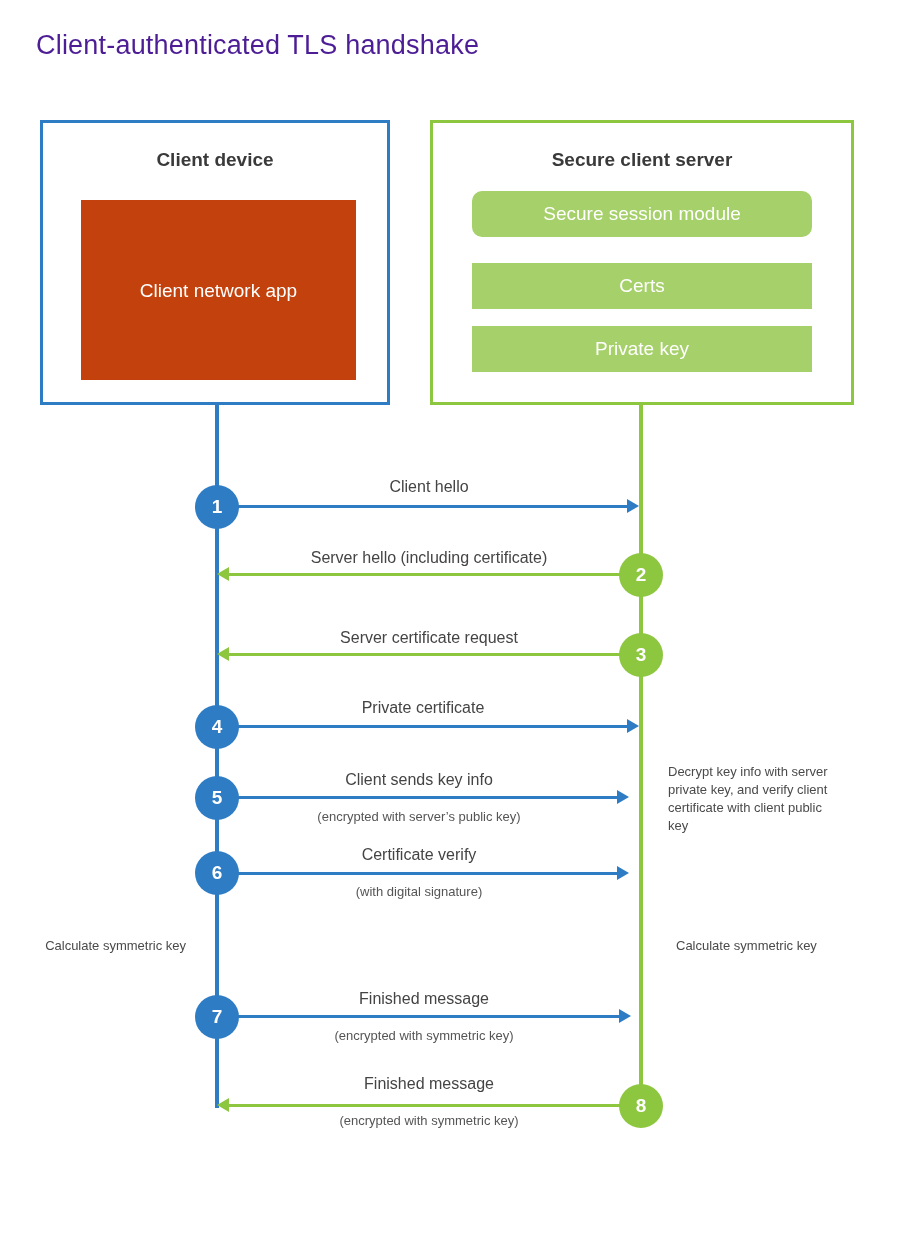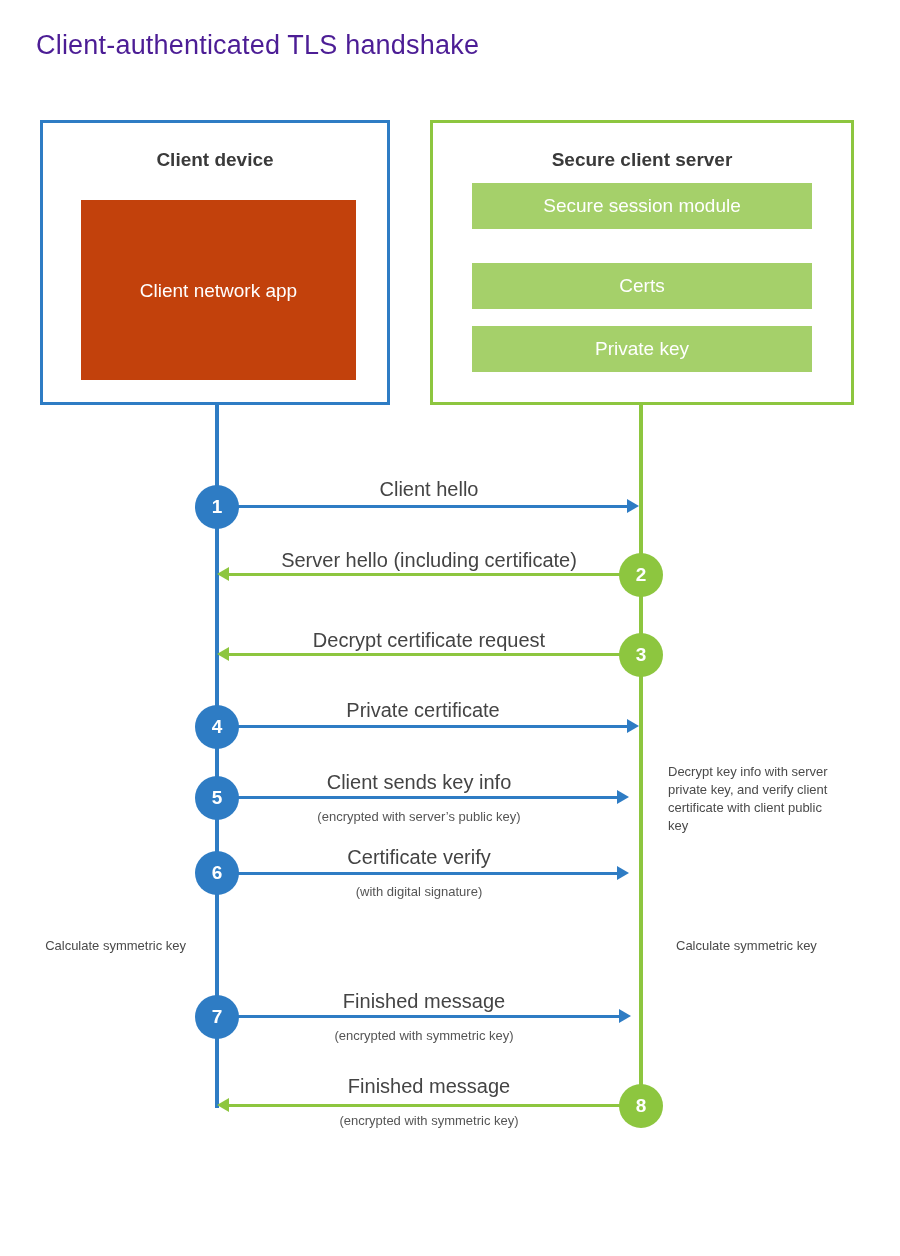--- a/index.html
+++ b/index.html
@@ -84,21 +84,21 @@
     width: 340px;
     height: 46px;
     background: #a5d06a;
     color: #ffffff;
     font-size: 19px;
     display: flex;
     align-items: center;
     justify-content: center;
     text-align: center;
   }
-  .server-bar.b0 { top: 60px; }
+  .server-bar.b0 { top: 68px; border-radius: 10px; }
   .server-bar.b1 { top: 140px; }
   .server-bar.b2 { top: 203px; }
 
   
   .lifeline {
     position: absolute;
     width: 4px;
   }
   .lifeline.client-line {
     left: 215px;
@@ -143,21 +143,21 @@
     border-top: 7px solid transparent;
     border-bottom: 7px solid transparent;
   }
   .arrow-head.right.blue { border-left: 12px solid #2e7cc4; }
   .arrow-head.left.green  { border-right: 12px solid #8dc63f; }
 
   
   .msg-label {
     position: absolute;
     text-align: center;
-    font-size: 20px;
+    font-size: 16px;
     color: #444444;
     white-space: nowrap;
   }
   .msg-sublabel {
     position: absolute;
     text-align: center;
     font-size: 13px;
     color: #555555;
     white-space: nowrap;
   }
@@ -195,21 +195,21 @@
   <div class="msg-label" style="left:217px; top:478px; width:424px;">Client hello</div>
   <div class="arrow-line blue" style="left:217px; top:505px; width:412px;"></div>
   <div class="arrow-head right blue" style="left:627px; top:499px;"></div>
   <div class="step-circle blue" style="left:195px; top:485px;">1</div>
 
   <div class="msg-label" style="left:217px; top:549px; width:424px;">Server hello (including certificate)</div>
   <div class="arrow-line green" style="left:229px; top:573px; width:412px;"></div>
   <div class="arrow-head left green" style="left:217px; top:567px;"></div>
   <div class="step-circle green" style="left:619px; top:553px;">2</div>
 
-  <div class="msg-label" style="left:217px; top:629px; width:424px;">Decrypt certificate request</div>
+  <div class="msg-label" style="left:217px; top:629px; width:424px;">Server certificate request</div>
   <div class="arrow-line green" style="left:229px; top:653px; width:412px;"></div>
   <div class="arrow-head left green" style="left:217px; top:647px;"></div>
   <div class="step-circle green" style="left:619px; top:633px;">3</div>
 
   <div class="msg-label" style="left:217px; top:699px; width:412px;">Private certificate</div>
   <div class="arrow-line blue" style="left:217px; top:725px; width:412px;"></div>
   <div class="arrow-head right blue" style="left:627px; top:719px;"></div>
   <div class="step-circle blue" style="left:195px; top:705px;">4</div>
 
   <div class="msg-label" style="left:217px; top:771px; width:404px;">Client sends key info</div>

